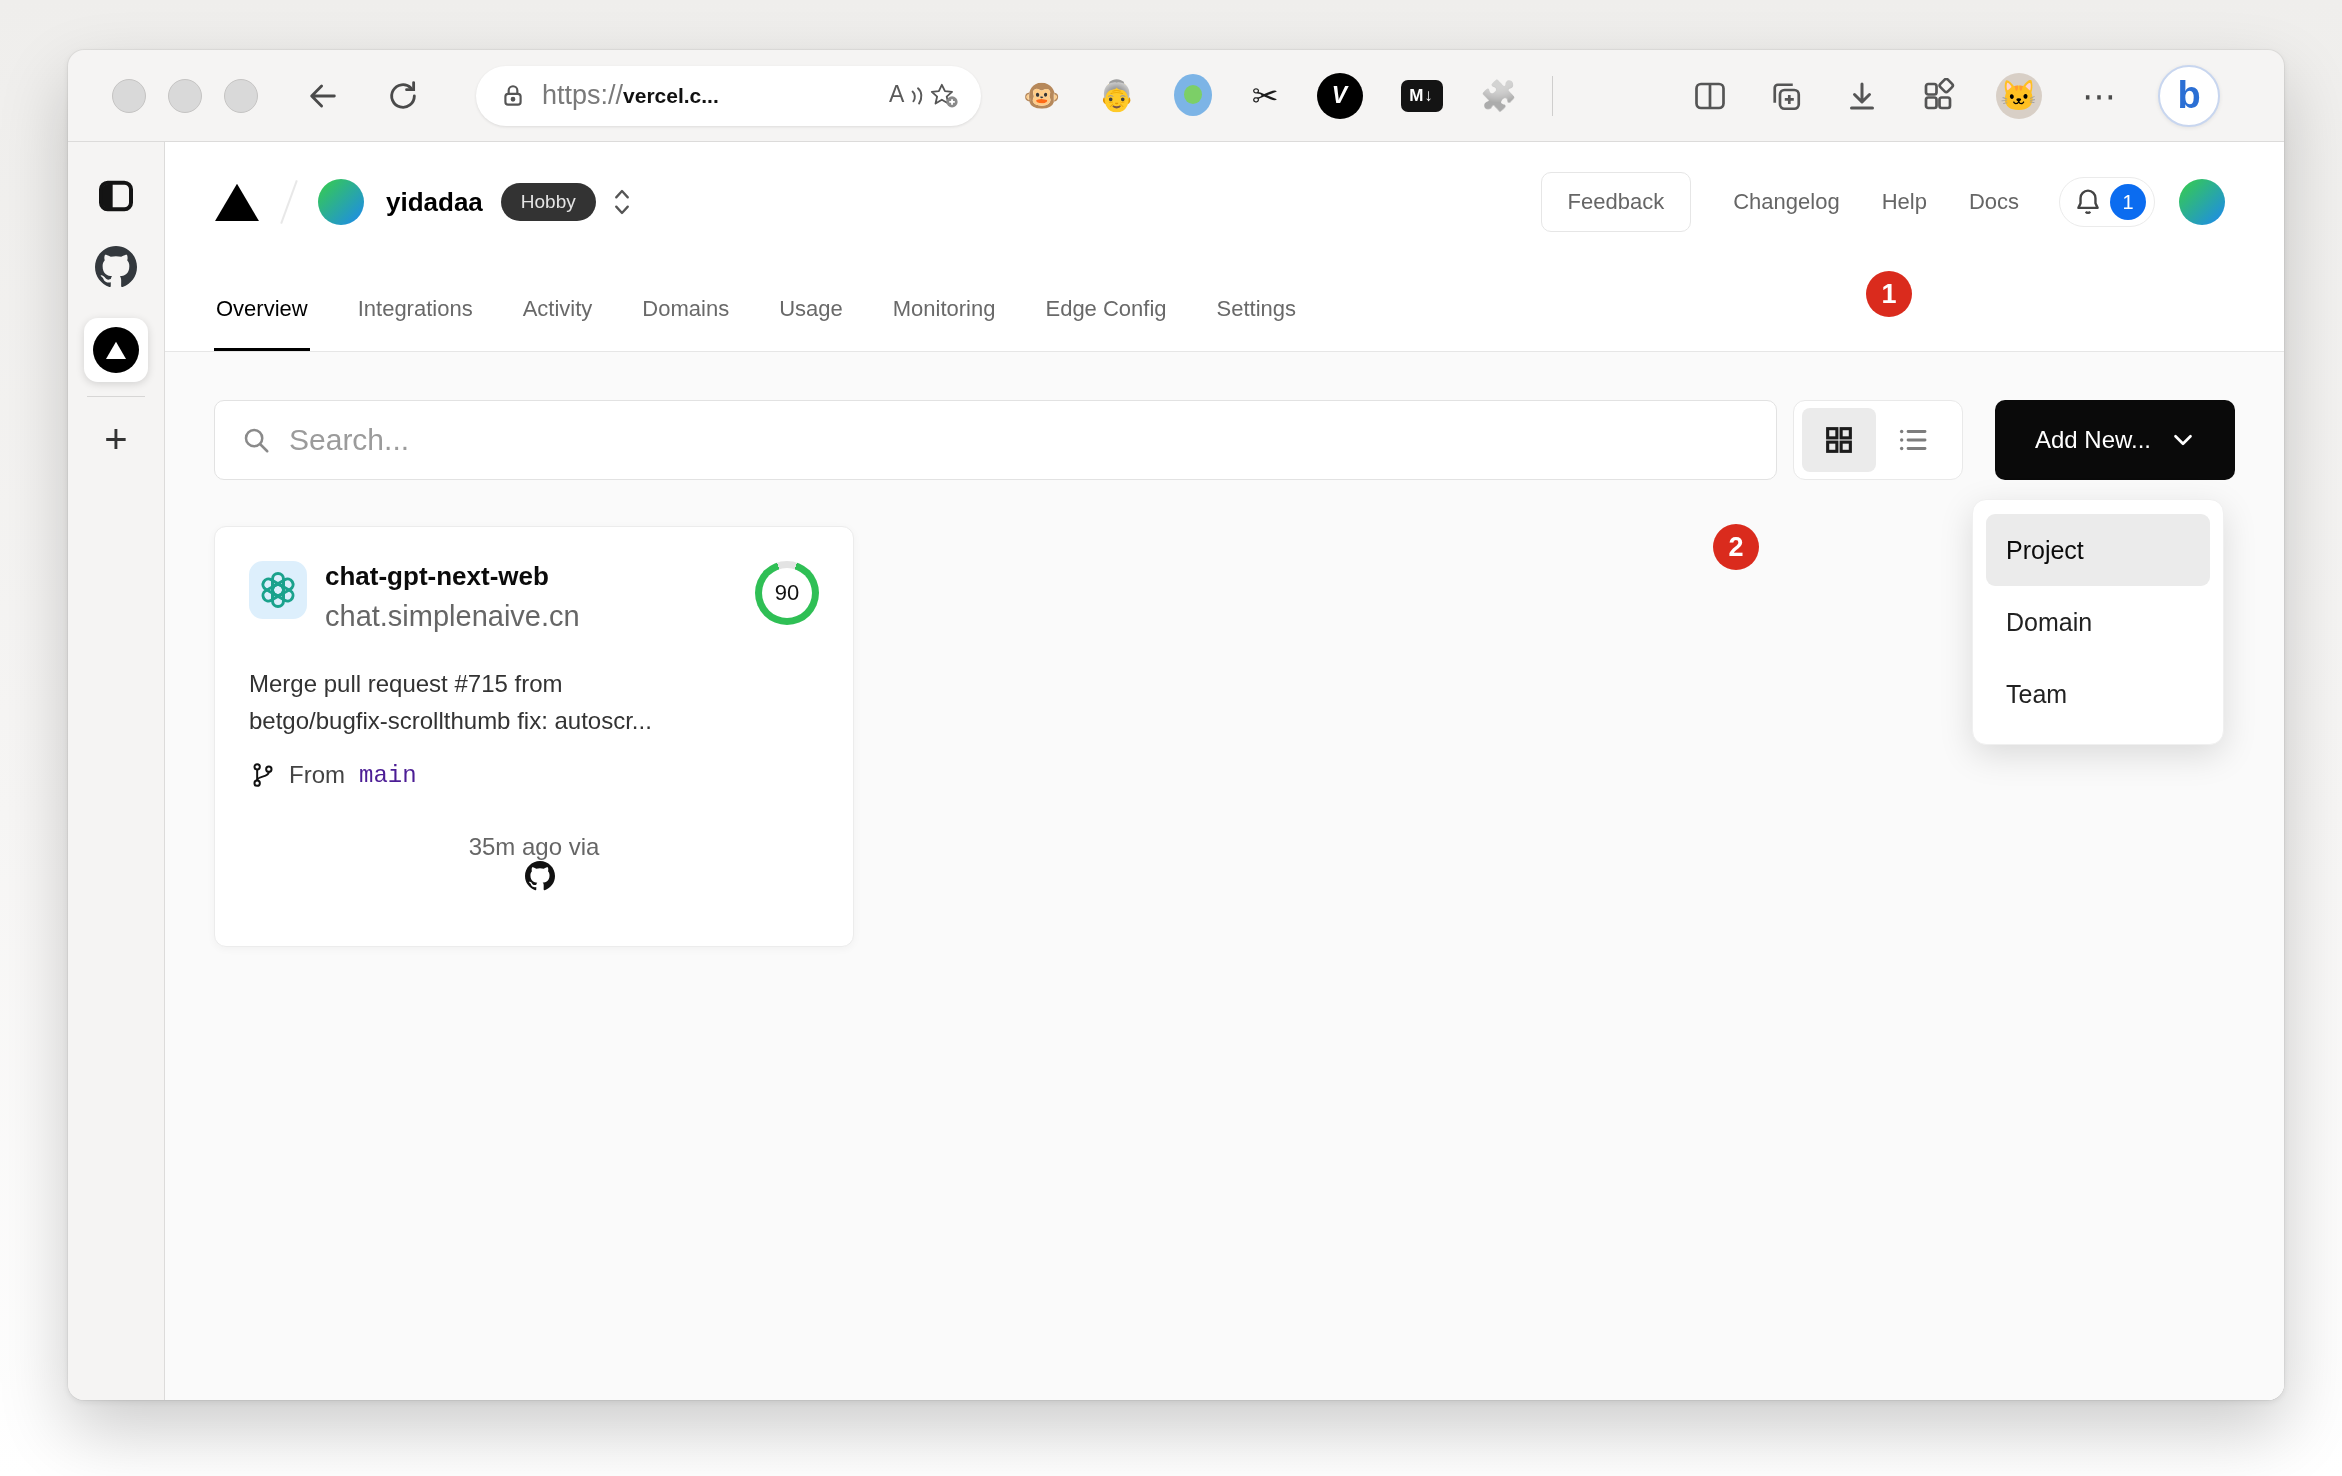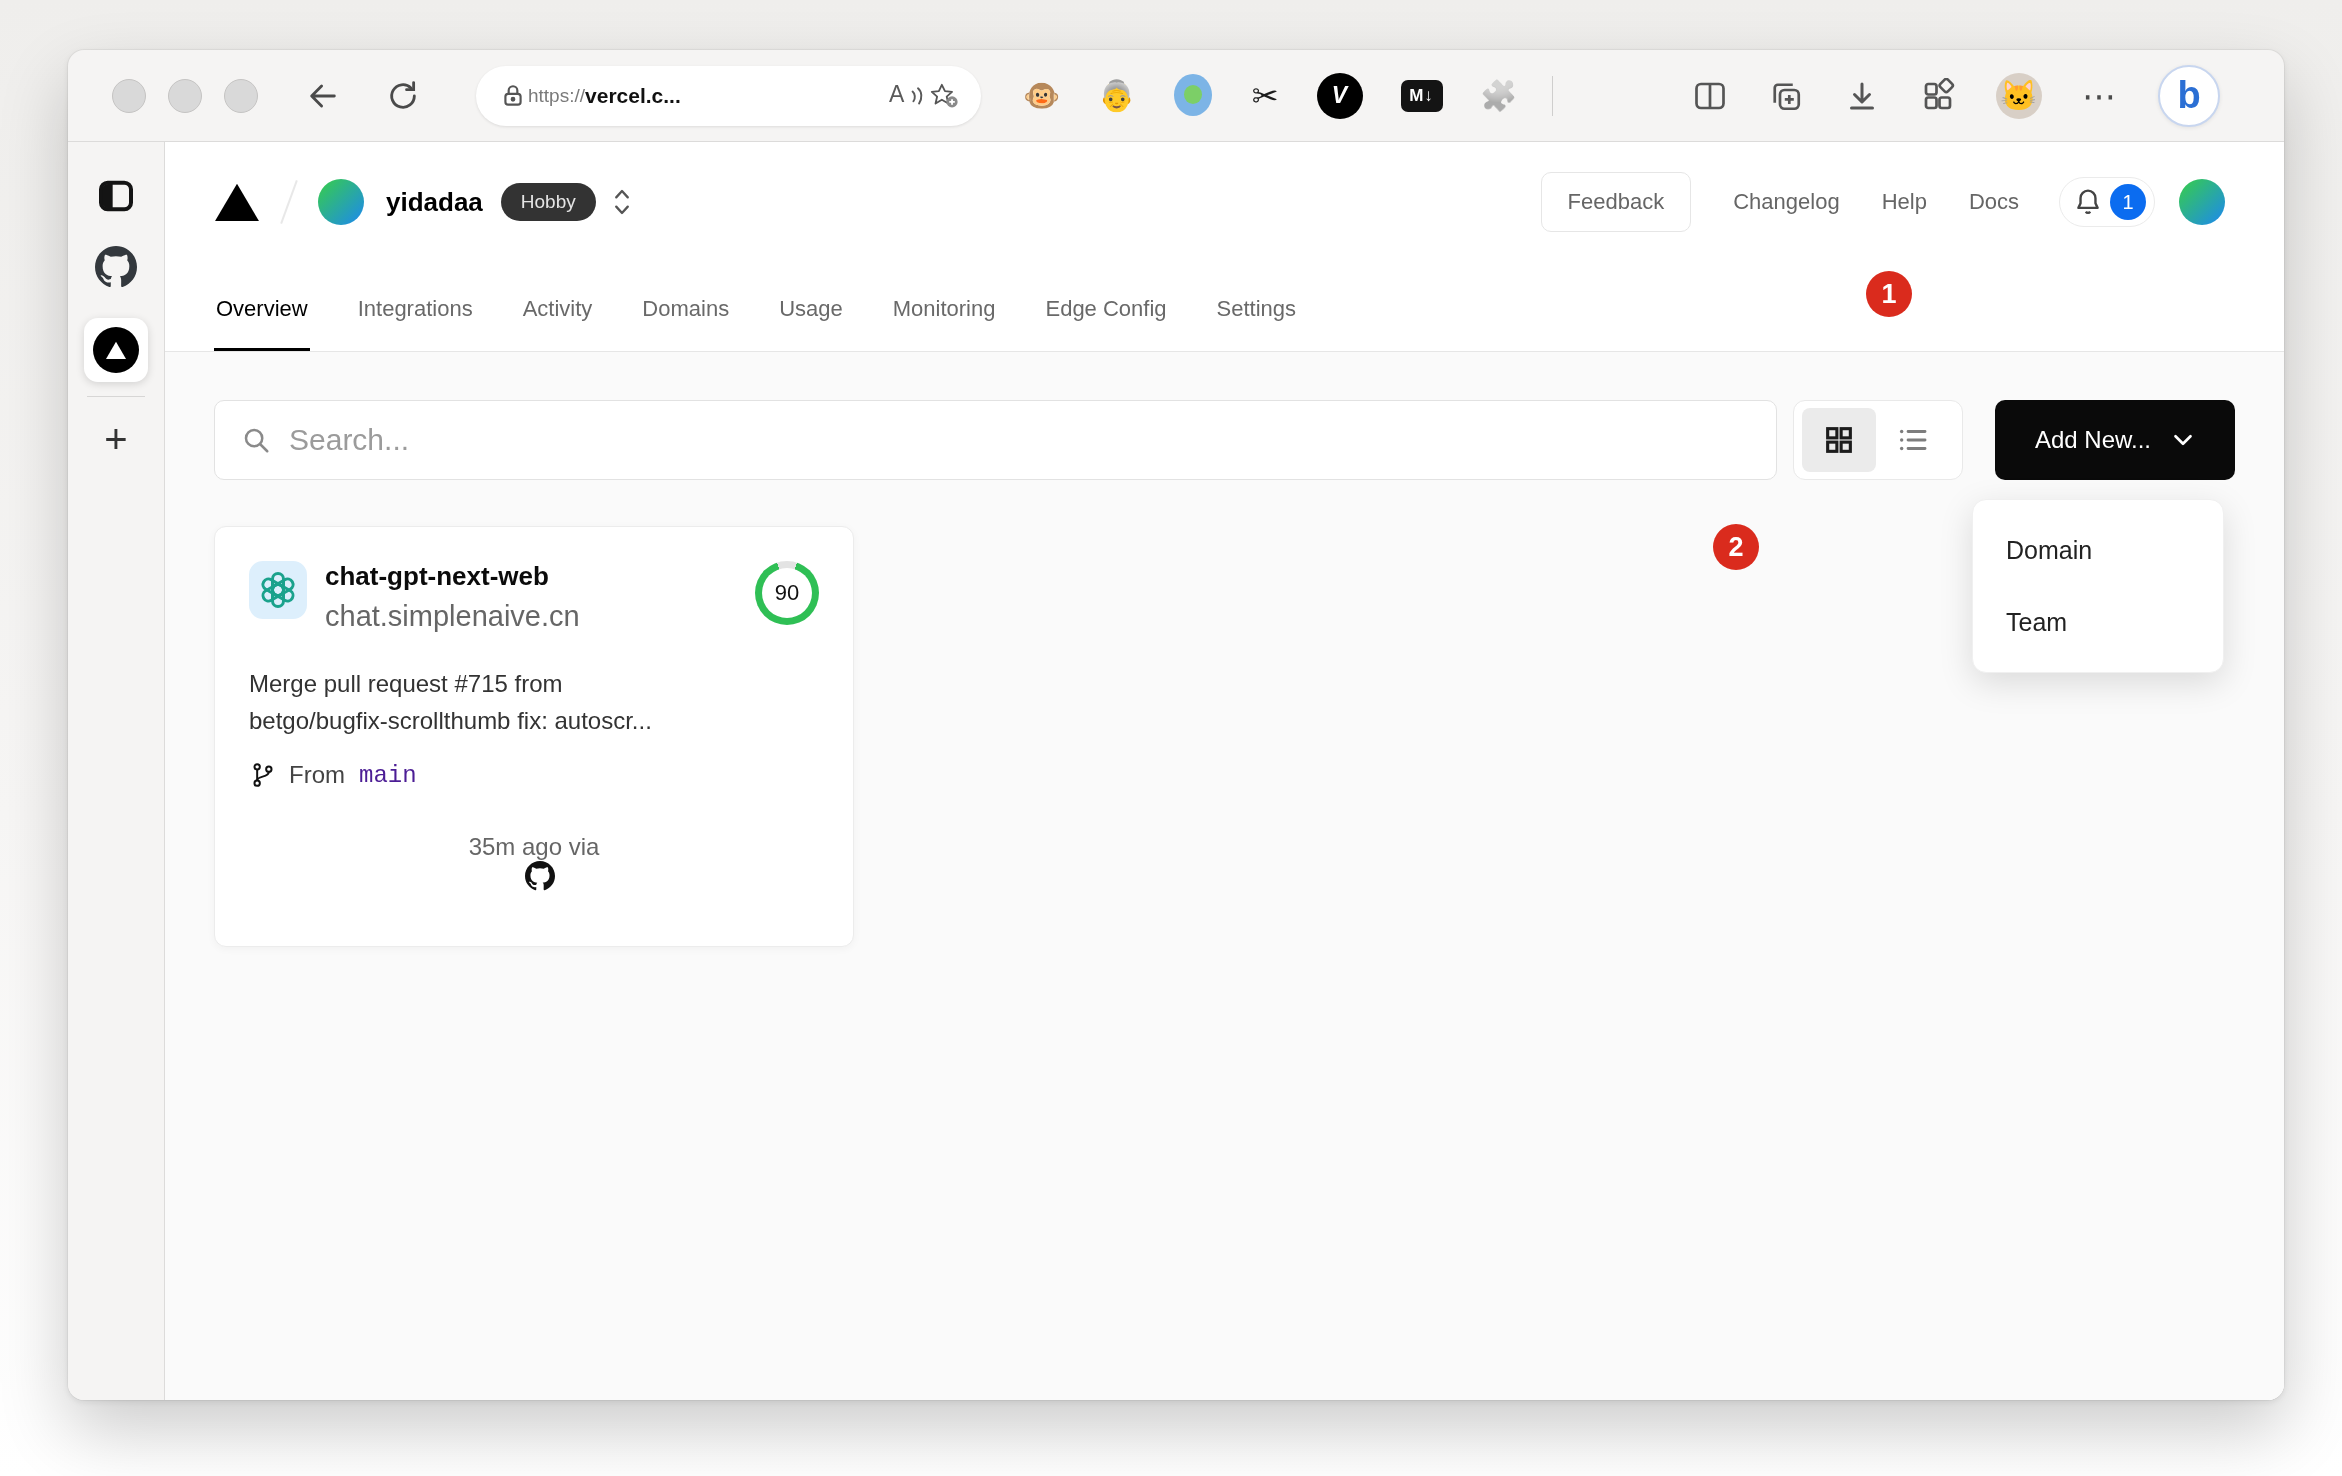--- a/index.html
+++ b/index.html
@@ -18,21 +18,21 @@
   .toolbar { height:92px; display:flex; align-items:center; border-bottom:1px solid #dcdbda; }
   .lights { display:flex; gap:22px; margin-left:44px; }
   .light { width:34px; height:34px; border-radius:50%; background:#d9d9d9; border:1px solid #c5c4c3; }
   .tbtn { display:flex; align-items:center; justify-content:center; background:none; border:none; cursor:pointer; }
   .back { margin-left:48px; } .refresh { margin-left:46px; }
   .urlbar {
     margin-left:56px; width:505px; height:60px; border-radius:30px; background:#fff;
     display:flex; align-items:center; box-shadow:0 1px 3px rgba(0,0,0,.10);
     padding:0 22px 0 24px;
   }
-  .urlbar .scheme { color:#7a7a7a; font-size:19px; margin-left:2px; }
+  .urlbar .scheme { color:#7a7a7a; font-size:27px; margin-left:16px; }
   .urlbar .host { color:#111; font-size:21px; font-weight:700; }
   .urlbar .readaloud { margin-left:auto; position:relative; width:40px; text-align:left; }
   .urlbar .readaloud .a { font-size:23px; color:#5a5a5a; }
   .ext { display:flex; align-items:center; gap:38px; margin-left:42px; }
   .exticon { font-size:30px; line-height:1; position:relative; }
   .gray-emoji { filter:grayscale(1) opacity(.62); }
   .scissors { color:#1c1c1c; font-size:32px; }
   .tr-circle { width:40px; height:44px; position:relative; }
   .tr-circle .blue { position:absolute; left:0; top:0; width:38px; height:42px; border-radius:50%; background:#7cb4e6; }
   .tr-circle .green { position:absolute; left:10px; top:11px; width:18px; height:19px; border-radius:50%; background:#7ccf67; }
@@ -355,20 +355,21 @@
           <div class="card-foot">
             <span>35m ago via</span>
             <svg width="30" height="30" viewBox="0 0 24 24" style="margin-left:12px">
                 <path fill="#111" d="M12 0C5.37 0 0 5.37 0 12c0 5.3 3.438 9.8 8.205 11.385.6.113.82-.258.82-.577 0-.285-.01-1.04-.015-2.04-3.338.724-4.042-1.61-4.042-1.61-.546-1.385-1.333-1.754-1.333-1.754-1.087-.744.084-.729.084-.729 1.205.084 1.838 1.236 1.838 1.236 1.07 1.835 2.809 1.305 3.495.998.108-.776.417-1.305.76-1.605-2.665-.3-5.466-1.332-5.466-5.93 0-1.31.465-2.38 1.235-3.22-.135-.303-.54-1.523.105-3.176 0 0 1.005-.322 3.3 1.23.96-.267 1.98-.399 3-.405 1.02.006 2.04.138 3 .405 2.28-1.552 3.285-1.23 3.285-1.23.645 1.653.24 2.873.12 3.176.765.84 1.23 1.91 1.23 3.22 0 4.61-2.805 5.625-5.475 5.92.43.372.81 1.102.81 2.222 0 1.606-.015 2.896-.015 3.286 0 .315.21.69.825.57C20.565 21.795 24 17.295 24 12c0-6.63-5.37-12-12-12z"></path>
               </svg>
           </div>
         </div>
       </div>
 
       <div class="dropdown">
+        <div class="dd-item sel">Project</div>
         <div class="dd-item">Domain</div>
         <div class="dd-item">Team</div>
       </div>
 
       <svg class="arrows">
         <defs>
           <marker id="ah" markerWidth="5" markerHeight="5" refX="3.6" refY="2.5" orient="auto">
             <path d="M0 0L5 2.5L0 5z" fill="#da2b1d"></path>
           </marker>
         </defs>

